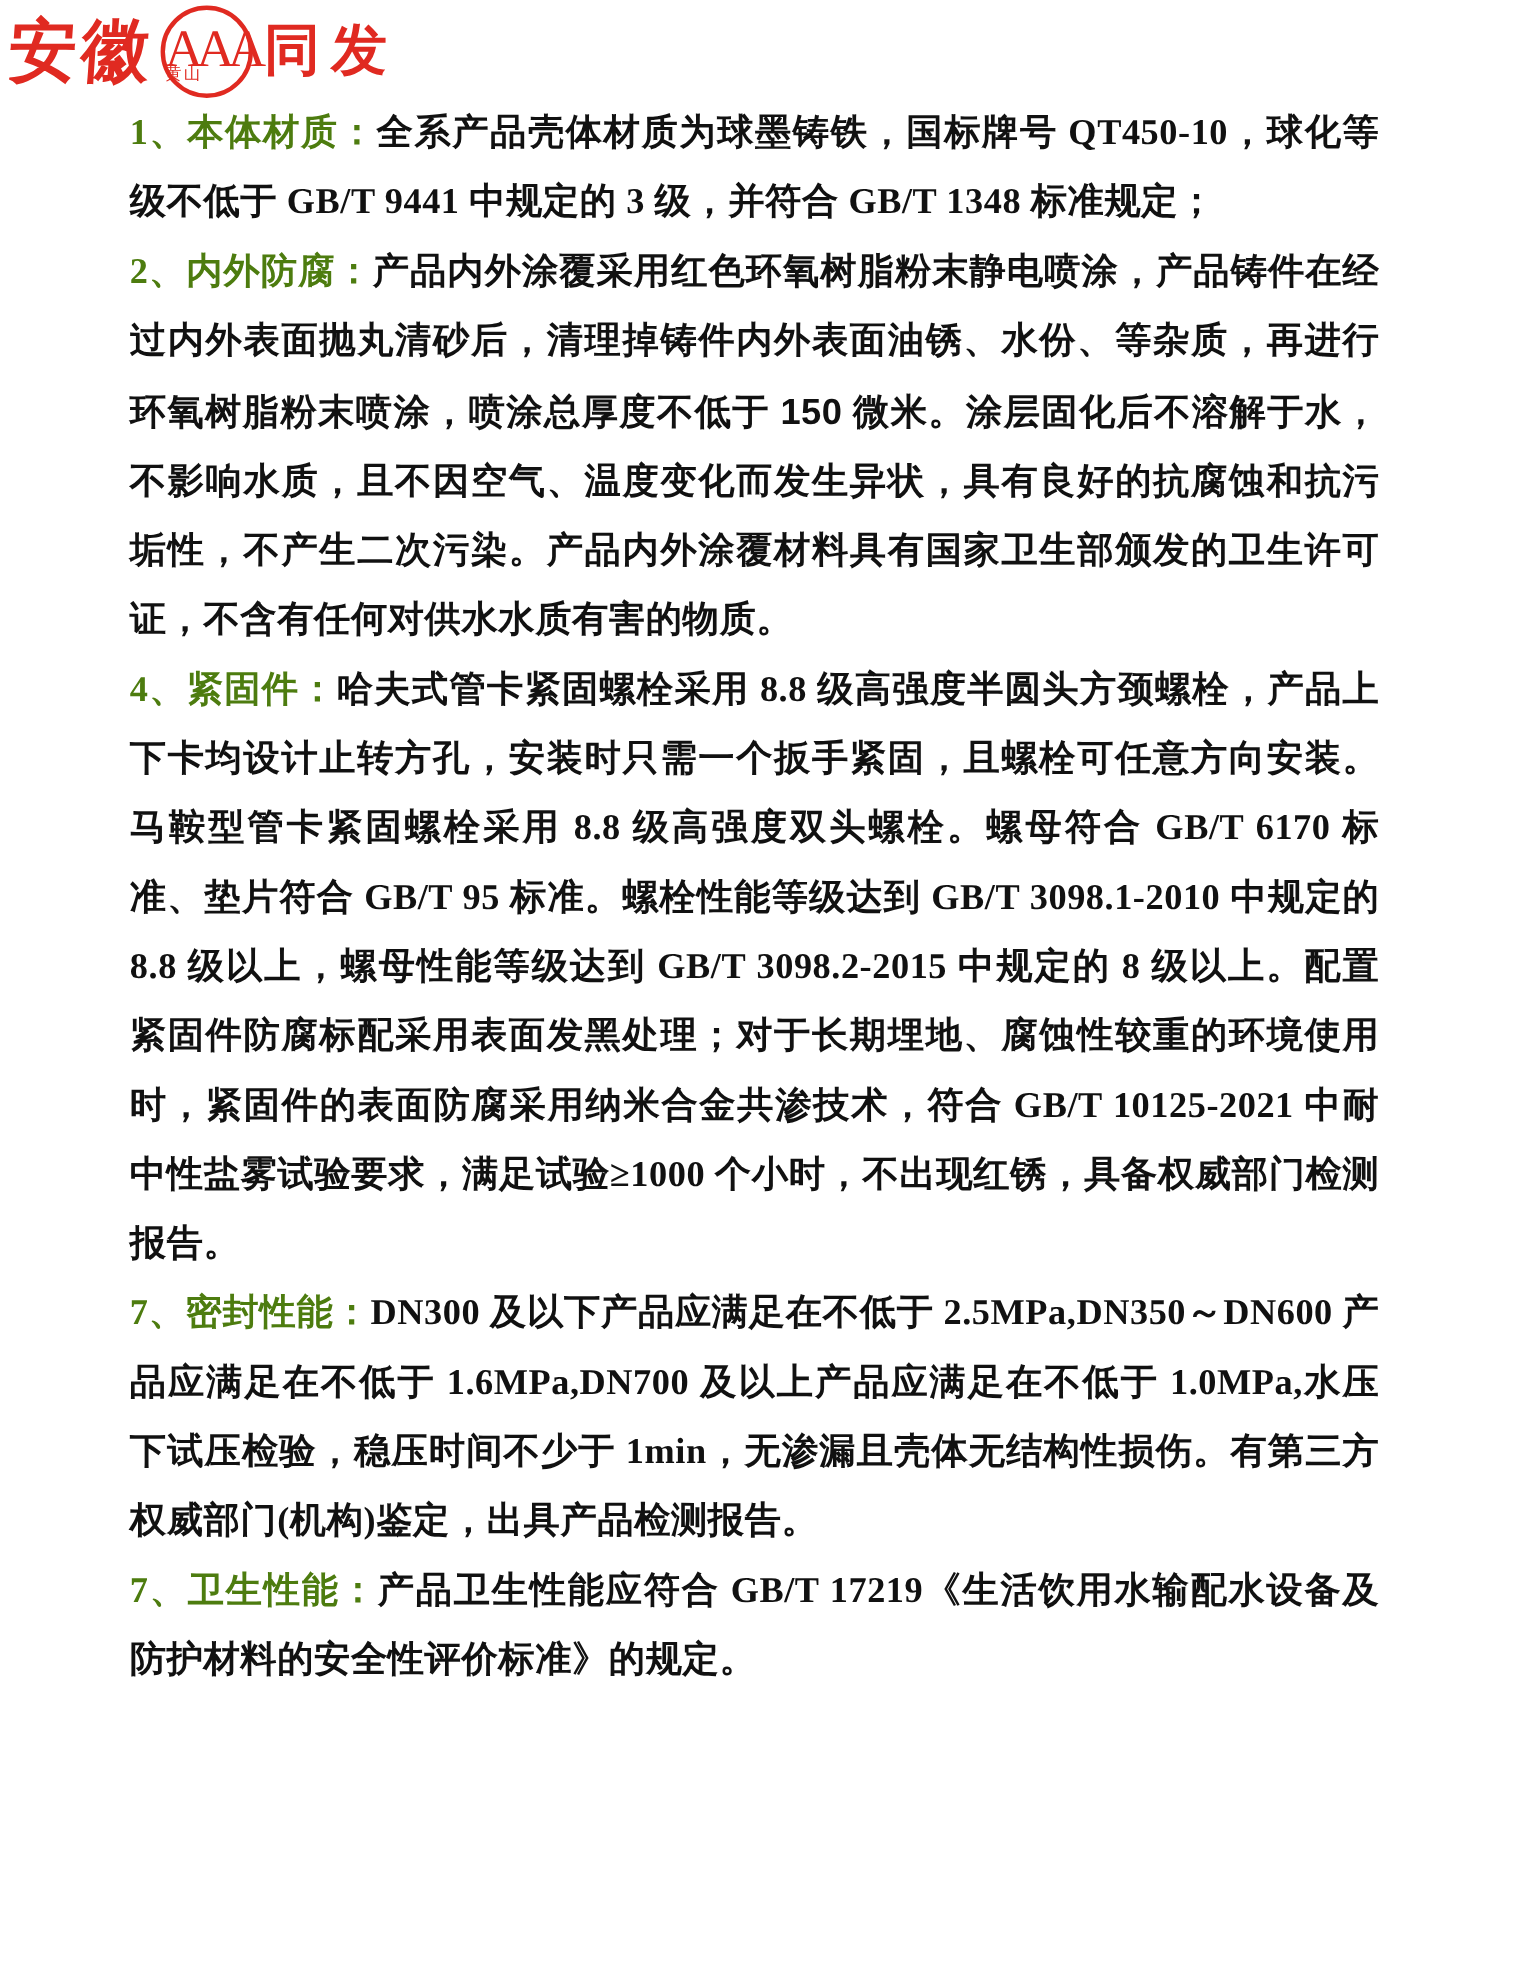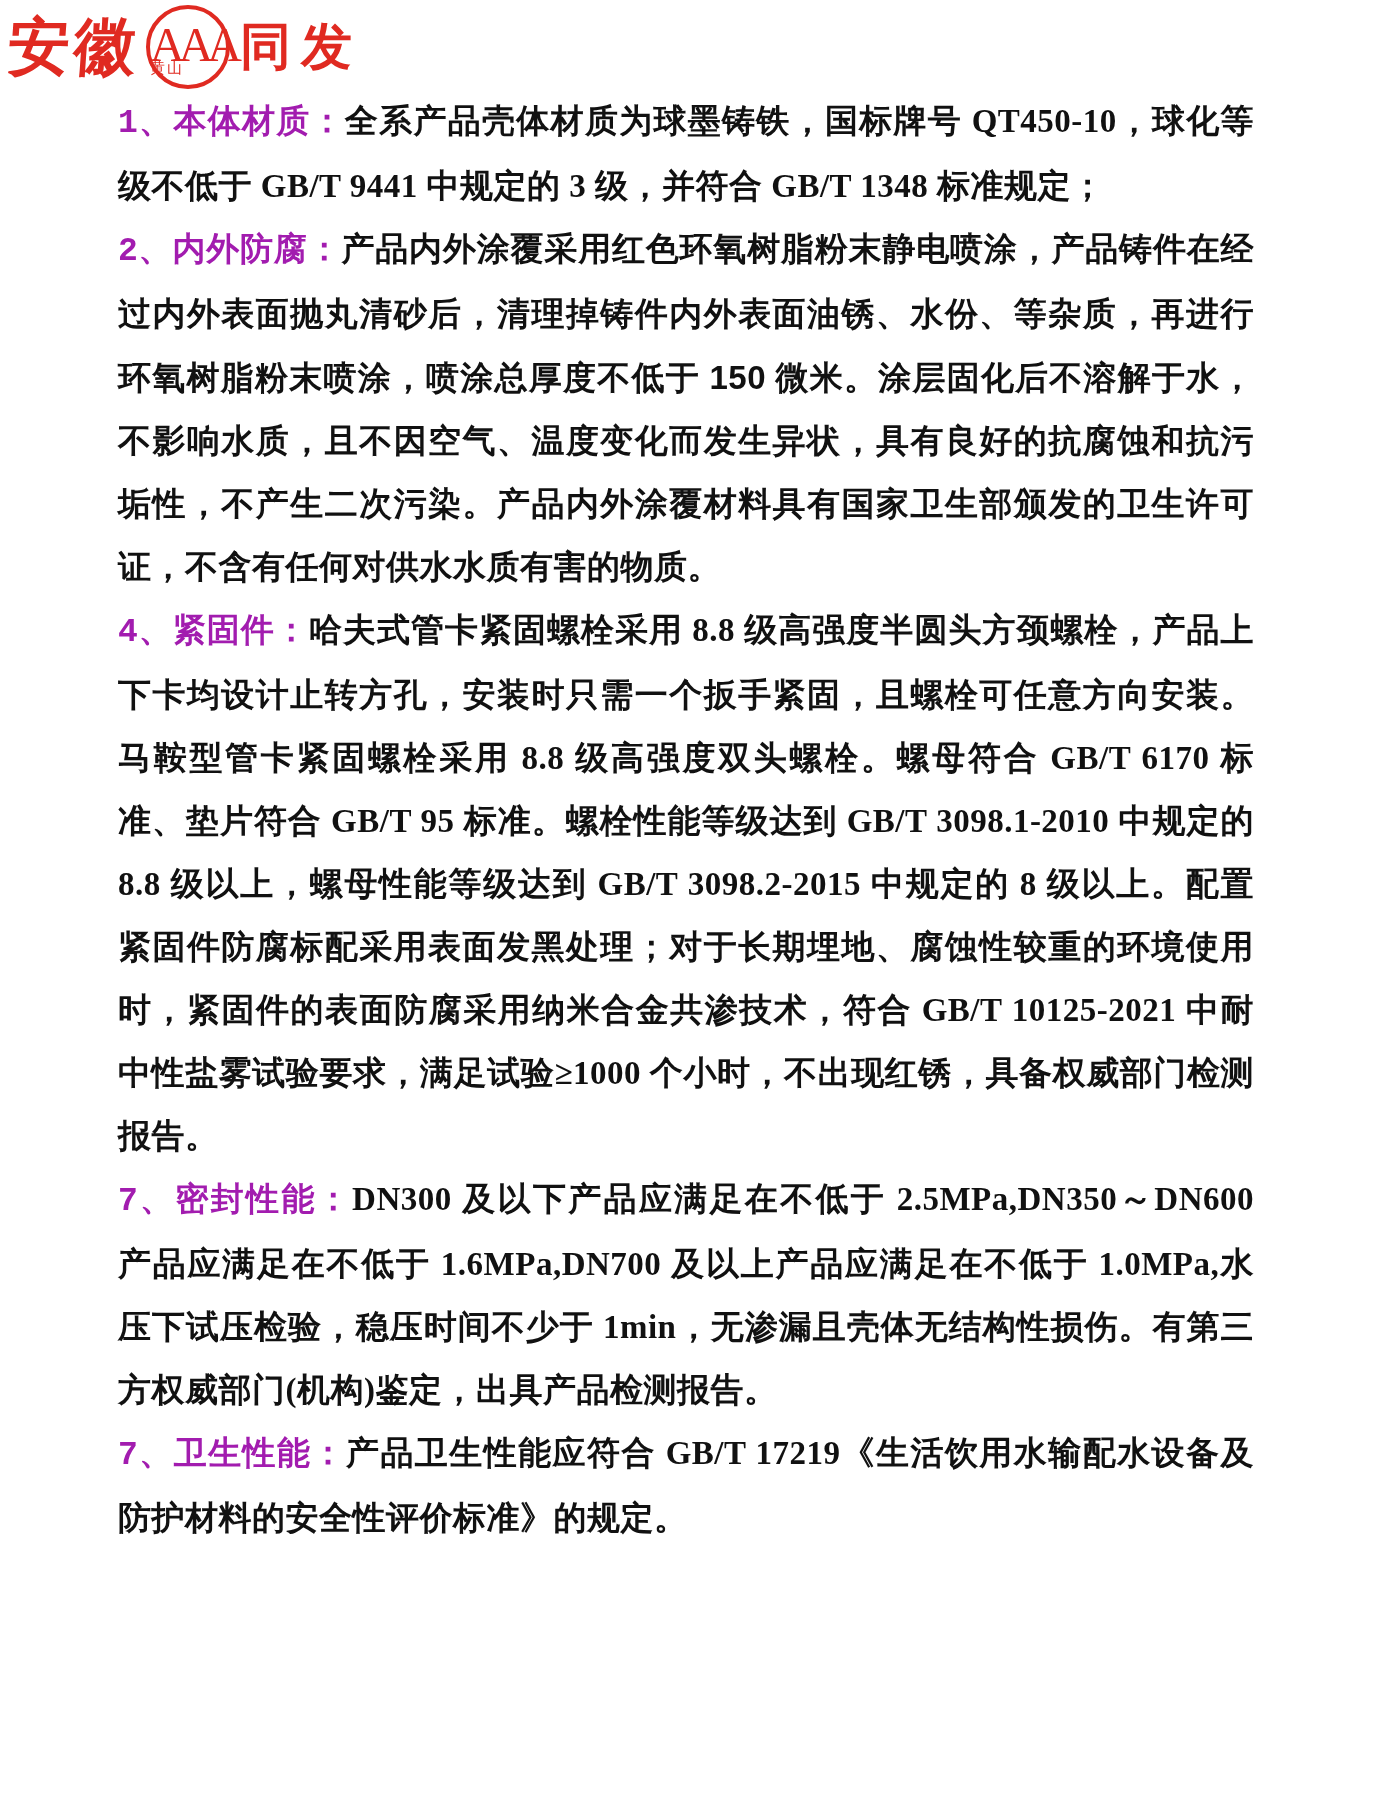--- a/index.html
+++ b/index.html
@@ -80,22 +80,21 @@
   .para {
     margin: 0;
     font-size: 33px;
     line-height: 63px;
     text-align: justify;
     text-justify: inter-ideograph;
     letter-spacing: 0.5px;
   }
   .para-head {
     font-weight: 700;
-    color: #a21caf;
-    font-family: Liberation Mono, monospace;
+    color: #4d7c0f;
   }
   .body-text {
     font-weight: 700;
   }
   .sans-num {
     font-family: Liberation Sans, sans-serif;
     font-weight: 700;
   }
 </style>
 </head>

